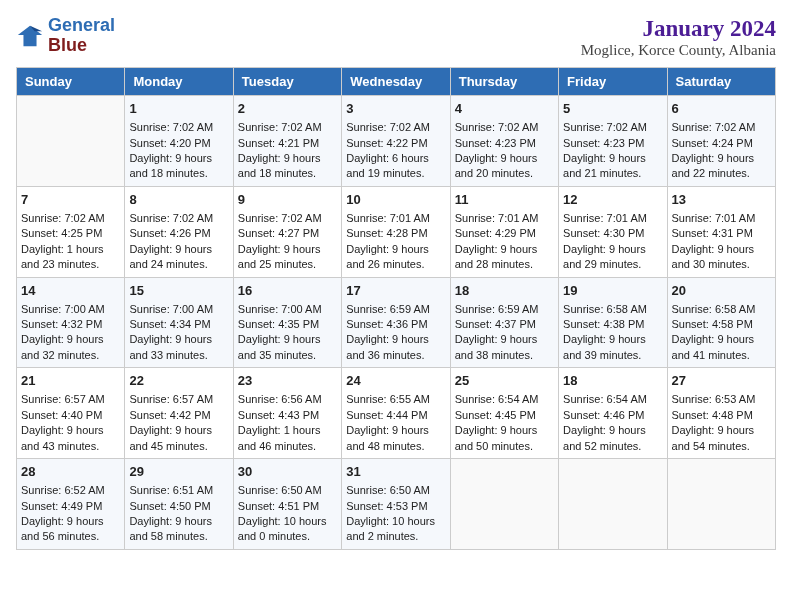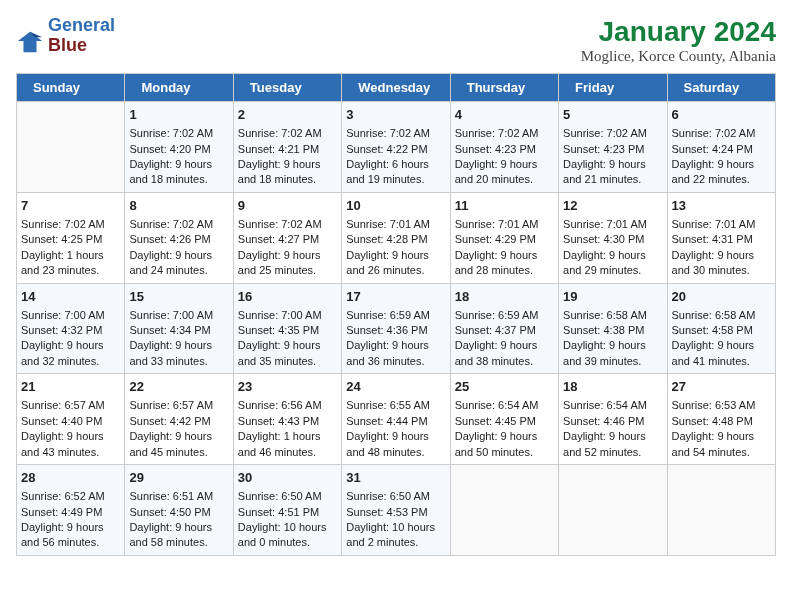--- a/index.html
+++ b/index.html
@@ -11,58 +11,59 @@
       padding: 16px;
     }
     .header-area {
       display: flex;
       justify-content: space-between;
       align-items: flex-start;
       margin-bottom: 8px;
     }
     .logo {
       display: flex;
-      align-items: flex-end;
+      align-items: center;
       gap: 4px;
     }
     .logo-text {
       font-size: 18px;
       font-weight: bold;
       color: #1a1a2e;
       line-height: 1.1;
     }
     .logo-text span {
       color: #2e6db4;
     }
     .logo-bird {
       width: 28px;
       height: 28px;
     }
     .title-area {
       text-align: right;
     }
     .calendar-title {
-      font-size: 28px;
+      font-size: 23px;
       font-weight: bold;
-      color: #15803d;
+      color: #4c1d95;
+      font-family: Liberation Serif, serif;
     }
     .calendar-subtitle {
       font-size: 15px;
       color: #444;
       font-family: Liberation Serif, serif;
     }
     table {
       width: 100%;
       border-collapse: collapse;
       font-size: 11px;
     }
     thead tr th {
       background-color: #2e6db4;
       color: #fff;
-      padding: 6px 16px;
+      padding: 6px 8px;
       text-align: left;
       font-size: 13px;
       font-weight: bold;
       border: 1px solid #ccc;
     }
     tbody tr td {
       border: 1px solid #ccc;
       vertical-align: top;
       padding: 4px;
       width: calc(100% / 7);

